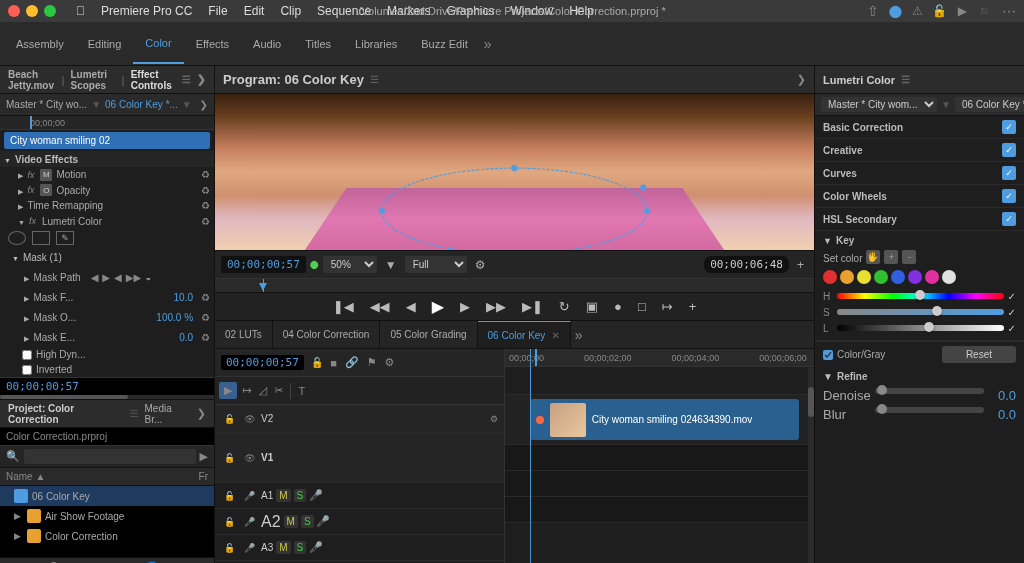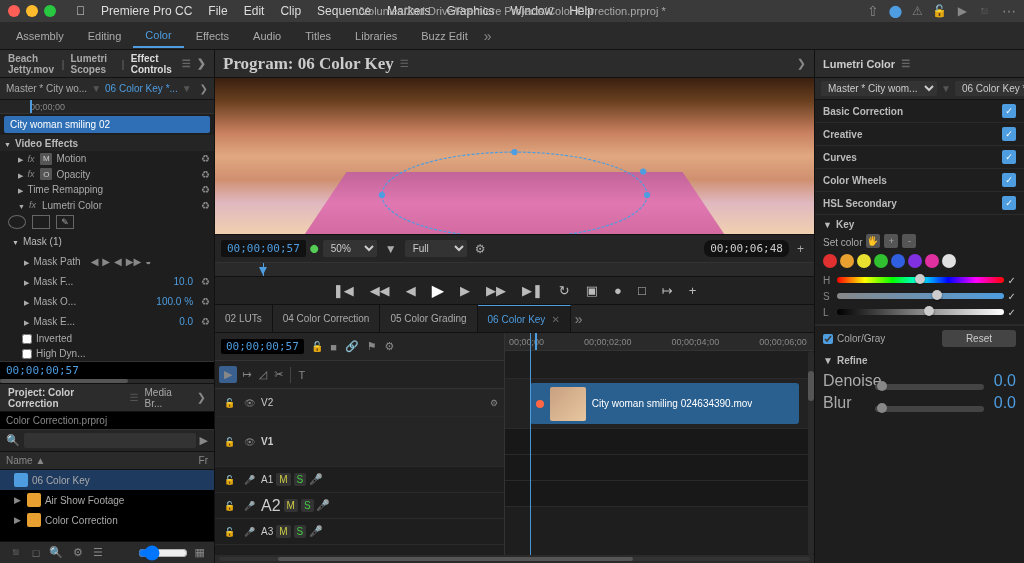--- a/index.html
+++ b/index.html
@@ -53,21 +53,21 @@
     .menu-item { cursor: pointer; }
     #title-bar-right {
       margin-left: auto;
       display: flex;
       gap: 10px;
       align-items: center;
     }
 
     
     #workspace-bar {
-      height: 28px;
+      height: 44px;
       background: #2a2a2a;
       display: flex;
       align-items: center;
       padding: 1px 4px;
       border-bottom: 1px solid #111;
     }
     .ws-tab {
       padding: 4px 12px;
       font-size: 11px;
       color: #aaa;
@@ -657,24 +657,24 @@
       font-size: 10px;
       color: #bbb;
       font-weight: bold;
       margin-bottom: 4px;
       display: flex;
       align-items: center;
       gap: 4px;
     }
     .refine-row {
       display: flex;
-      align-items: flex-end;
+      align-items: flex-start;
       gap: 4px;
       padding: 2px 0;
-      font-size: 16px;
+      font-size: 13px;
     }
     .refine-label {
       width: 48px;
       color: #aaa;
     }
     .refine-slider {
       flex: 1;
       height: 6px;
       background: #444;
       border-radius: 3px;
@@ -975,26 +975,26 @@
 
         <div class="mask-row">
           <span class="chevron-right"></span>
           <span>Mask E...</span>
           <span class="mask-value" style="margin-left:auto;">0.0</span>
           <span style="color:#888;font-size:10px;margin-left:4px;">♻</span>
         </div>
 
         <div class="check-label">
           <input type="checkbox" style="">
-          <span>Inverted</span>
+          <span>High Dyn...</span>
         </div>
 
         <div class="check-label">
           <input type="checkbox" style="">
-          <span>High Dyn...</span>
+          <span>Inverted</span>
         </div>
       </div>
 
     </div>
 
     <div class="ec-timecode">
       <span>00;00;00;57</span>
     </div>
 
     <div style="height:4px;background:#2a2a2a;">
@@ -1052,21 +1052,21 @@
         <button class="proj-footer-btn">▦</button>
       </div>
     </div>
 
   </div>
 
   <div id="center-panel">
 
     <div id="program-monitor">
       <div class="pm-header">
-        <span style="font-weight:bold;font-size:17px;font-family:Liberation Serif, serif;">Program: 06 Color Key</span>
+        <span style="font-weight:bold;font-size:13px;">Program: 06 Color Key</span>
         <span style="color:#666;font-size:10px;">☰</span>
         <span style="margin-left:auto;color:#888;">❯</span>
       </div>
 
       <div class="pm-video">
 
         <div class="pm-face" style="background: linear-gradient(180deg, #3a2010 0%, #6a4020 15%, #c88060 35%, #e0a880 50%, #d09070 65%, #e0b8c0 80%, #f0d0b0 100%); position:absolute;inset:0;"></div>
 
         <div style="position:absolute;bottom:0;left:15%;right:15%;height:40%;background:linear-gradient(180deg, #c060a0 0%, #e070b0 50%, #d060a0 100%);clip-path:polygon(10% 0%, 90% 0%, 100% 100%, 0% 100%);opacity:0.9;"></div>
 

